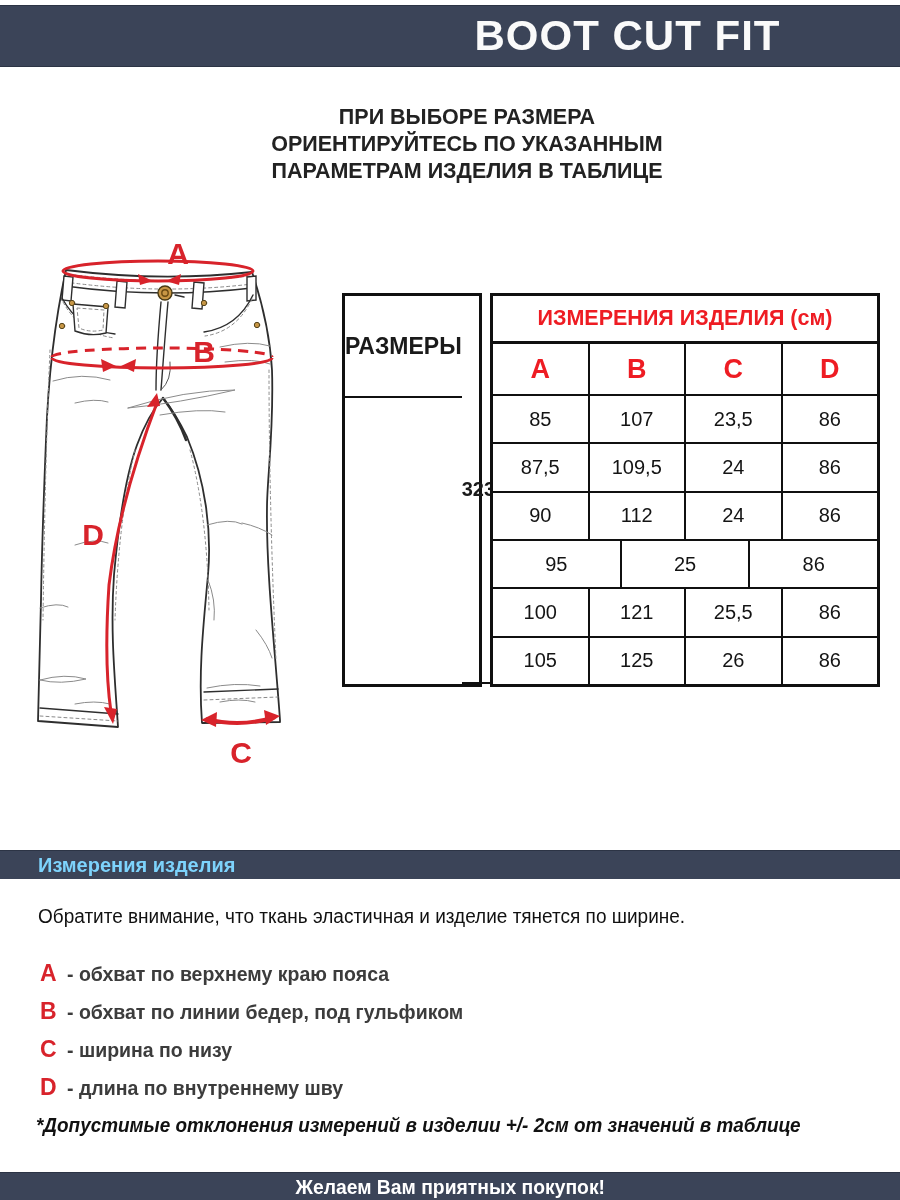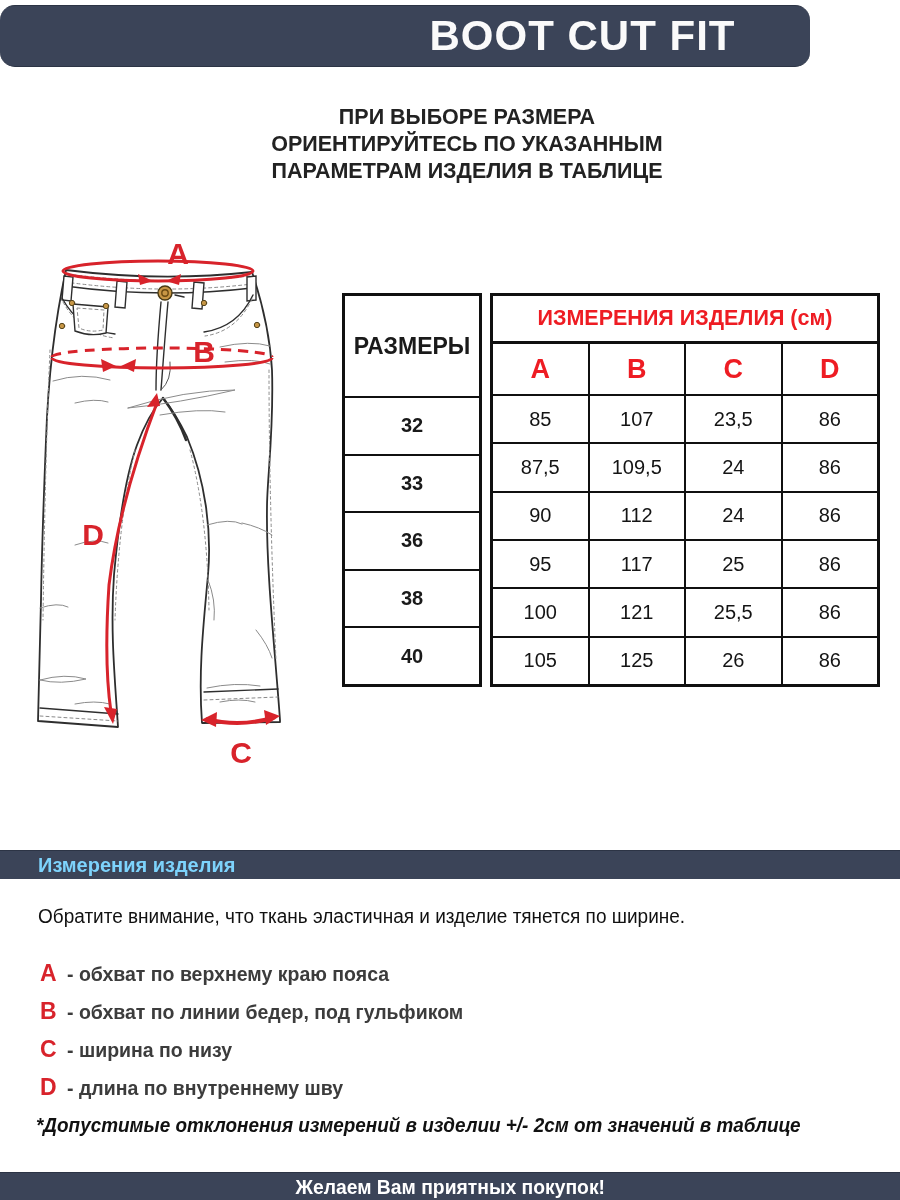--- a/index.html
+++ b/index.html
@@ -1,35 +1,35 @@
 <!DOCTYPE html>
 <html><head>
 <meta charset="utf-8">
 <style>
   html,body{margin:0;padding:0;background:#fff;}
   .page{position:relative;width:900px;height:1200px;background:#fff;overflow:hidden;
         font-family:"Liberation Sans",sans-serif;color:#1a1a1a;}
 
   
-  .topbar{position:absolute;top:5px;left:0;width:810px;height:62px;background:#3b4458;
-          border-top:1px solid #2c3445;border-bottom:1px solid #2c3445;box-sizing:border-box;border-radius:15px;}
+  .topbar{position:absolute;top:5px;left:0;width:900px;height:62px;background:#3b4458;
+          border-top:1px solid #2c3445;border-bottom:1px solid #2c3445;box-sizing:border-box;}
   .topbar-title{position:absolute;left:355px;right:0;top:0;height:60px;display:flex;
           align-items:center;justify-content:center;color:#fafafa;font-size:42px;
           font-weight:bold;letter-spacing:1px;}
 
   
   .intro{position:absolute;top:104px;left:17px;width:900px;text-align:center;
          font-size:21.5px;font-weight:bold;color:#222;line-height:27px;}
 
   
   .diagram{position:absolute;left:20px;top:240px;width:320px;height:550px;}
 
   
   .tbl{box-sizing:border-box;border:3px solid #101010;position:absolute;top:293px;background:#fff;}
-  .sizes-col{left:342px;width:140px;height:394px;display:flex;flex-direction:column;}
+  .sizes-col{left:342px;width:140px;height:394px;display:flex;}
   .sizes-head{height:100px;flex:none;display:flex;align-items:center;justify-content:center;
               font-weight:bold;font-size:23px;border-bottom:2px solid #101010;}
   .sizes-cell{flex:1;display:flex;align-items:center;justify-content:center;
               font-weight:bold;font-size:20px;border-bottom:2px solid #101010;}
   .sizes-cell:last-child{border-bottom:none;}
   .meas-table{left:490px;width:390px;height:394px;display:flex;flex-direction:column;}
   .meas-title{height:45px;flex:none;display:flex;align-items:center;justify-content:center;
               color:#ee1c23;font-weight:bold;font-size:21.5px;border-bottom:3px solid #101010;}
   .meas-cols{height:50px;flex:none;display:flex;border-bottom:2px solid #101010;}
   .meas-col-cell{flex:1;display:flex;align-items:center;justify-content:center;
@@ -212,21 +212,20 @@
       <div class="meas-cell">86</div>
     </div>
     <div class="meas-row">
       <div class="meas-cell">90</div>
       <div class="meas-cell">112</div>
       <div class="meas-cell">24</div>
       <div class="meas-cell">86</div>
     </div>
     <div class="meas-row">
       <div class="meas-cell">95</div>
-      <div class="meas-cell">117</div>
       <div class="meas-cell">25</div>
       <div class="meas-cell">86</div>
     </div>
     <div class="meas-row">
       <div class="meas-cell">100</div>
       <div class="meas-cell">121</div>
       <div class="meas-cell">25,5</div>
       <div class="meas-cell">86</div>
     </div>
     <div class="meas-row">

